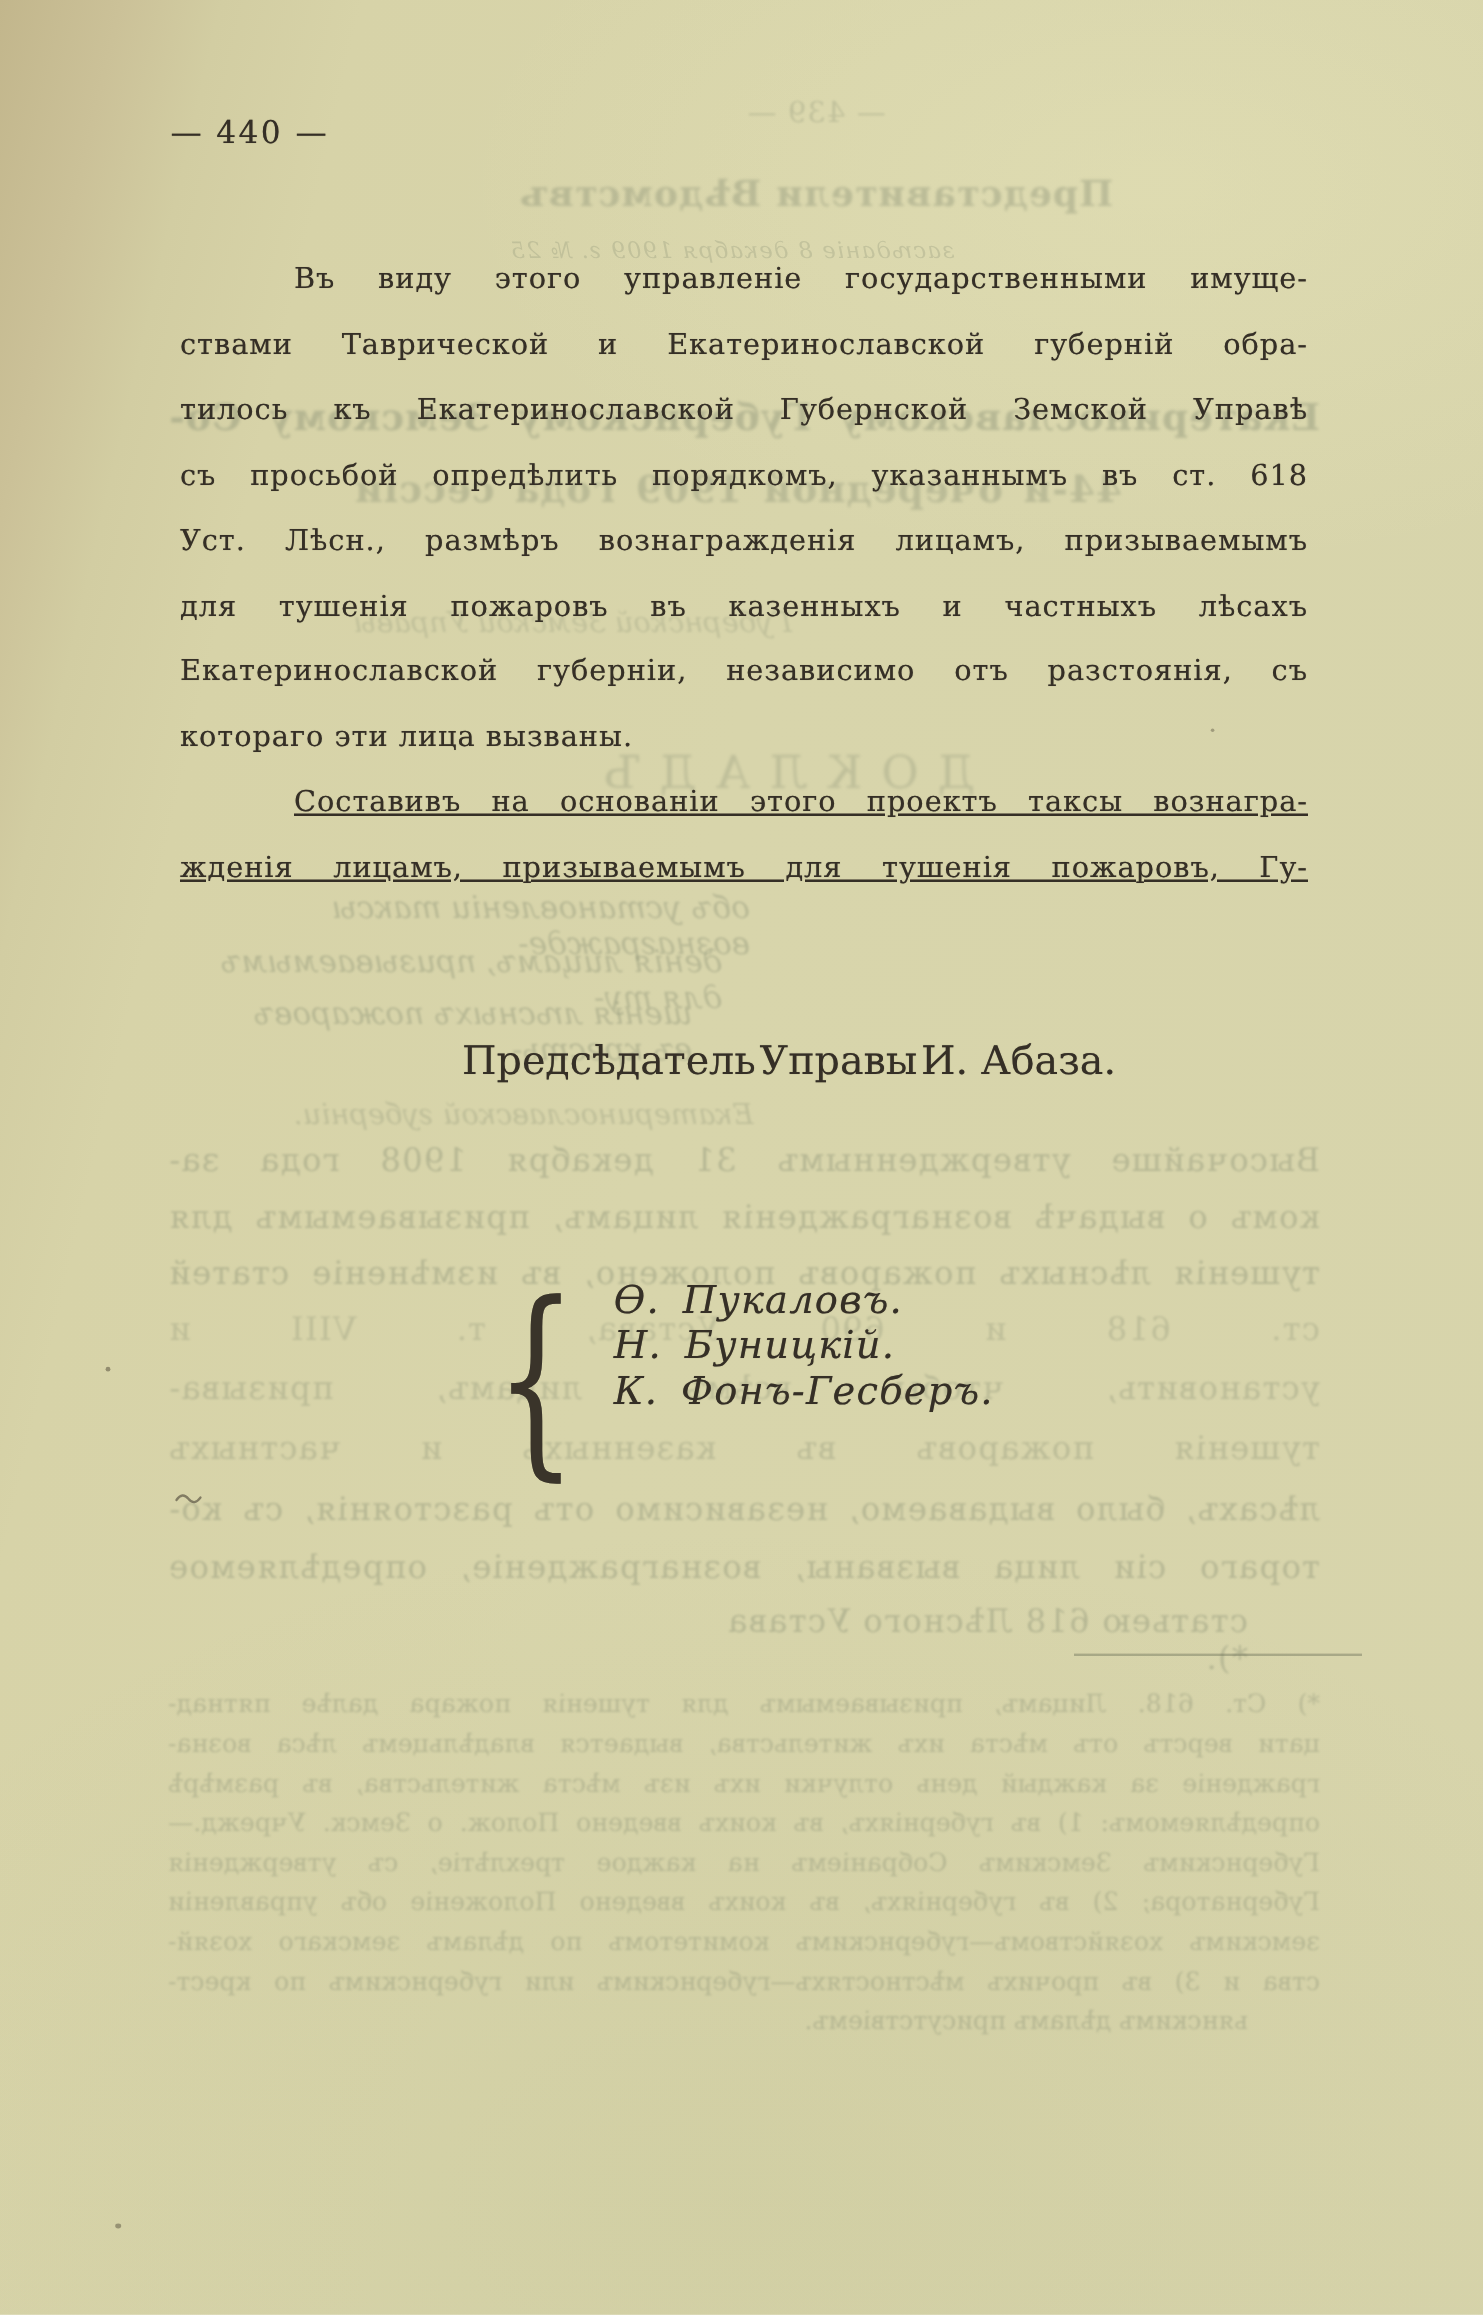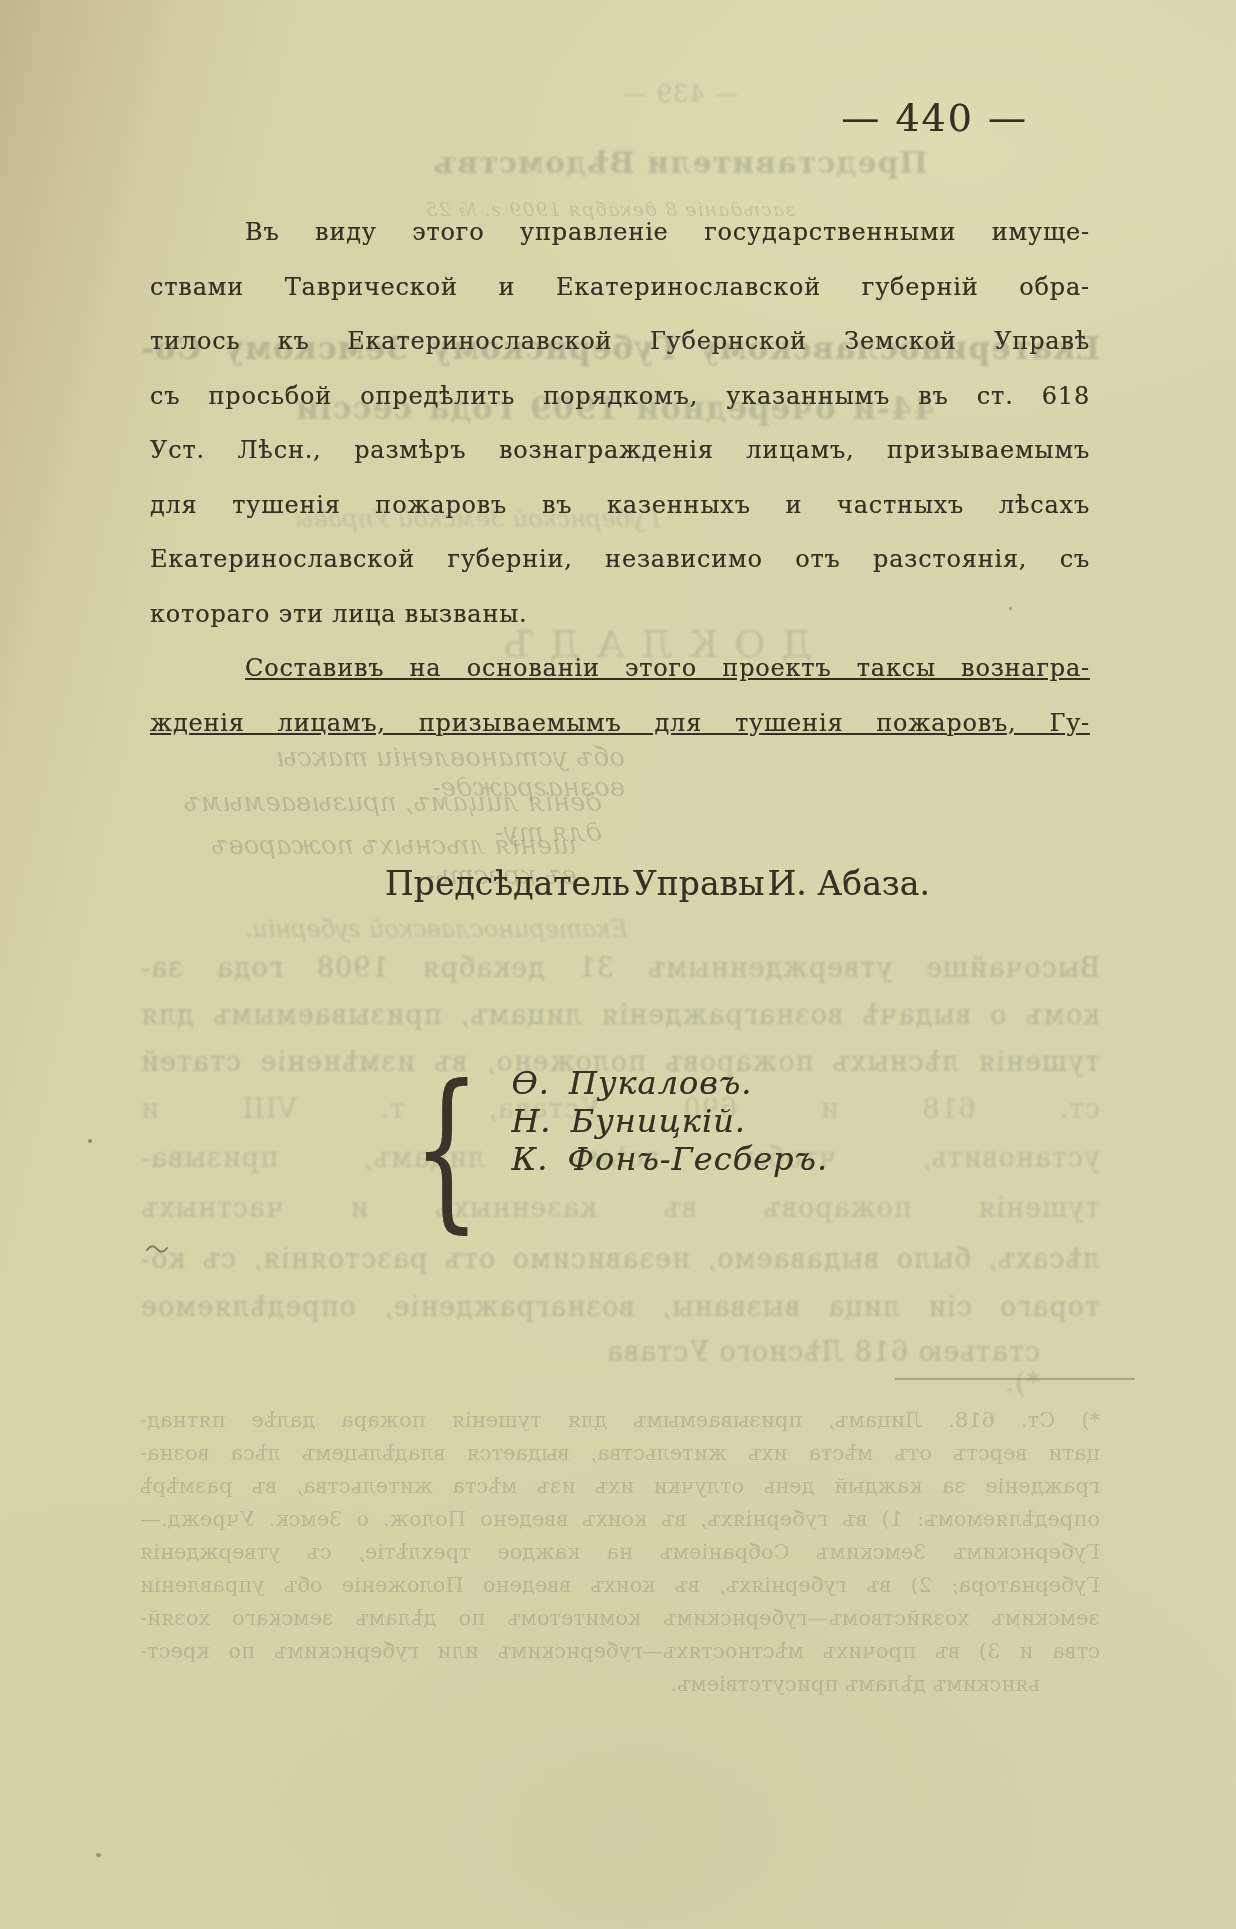--- a/index.html
+++ b/index.html
@@ -7,22 +7,22 @@
     width:1236px;height:1929px;position:relative;overflow:hidden;
     background:
       radial-gradient(900px 500px at 78% 8%, rgba(236,233,190,.30), transparent 65%),
       radial-gradient(1200px 800px at 50% 95%, rgba(170,172,120,.14), transparent 70%),
       linear-gradient(103deg,#c2b68c 0%,#cbc198 6%,#d2cda2 11%,#d7d3a8 18%,#d8d5ab 45%,#d7d4ab 100%);
     font-family:"DejaVu Serif","Liberation Serif",serif;
     color:#352f26;
   }
   
   .ink{color:#352f26;text-shadow:0 0 .6px rgba(53,47,38,.55);}
-  .pageno{position:absolute;left:158px;top:96px;width:870px;text-align:right;
-          font-size:38px;letter-spacing:2px;}
+  .pageno{position:absolute;left:142px;top:96px;width:870px;text-align:left;
+          font-size:26px;letter-spacing:2px;}
   .para{position:absolute;left:150px;width:940px;font-size:24px;letter-spacing:.8px;}
   .para .ln{height:54.5px;line-height:54.5px;text-align:justify;text-align-last:justify;white-space:nowrap;text-align-last:justify;}
   .para .ln{white-space:normal;}
   .para .ln-first{text-indent:95px;}
   .para .ln-last{text-align:left;text-align-last:left;}
   .sig{position:absolute;left:385px;top:864px;width:545px;display:flex;
        justify-content:space-between;font-size:33px;}
   .it{text-align:center;}
   .members{position:absolute;left:382px;top:1060px;height:180px;display:flex;align-items:stretch;}
   .members .lbl{font-size:33px;align-self:center;margin-top:2px;white-space:nowrap;}

